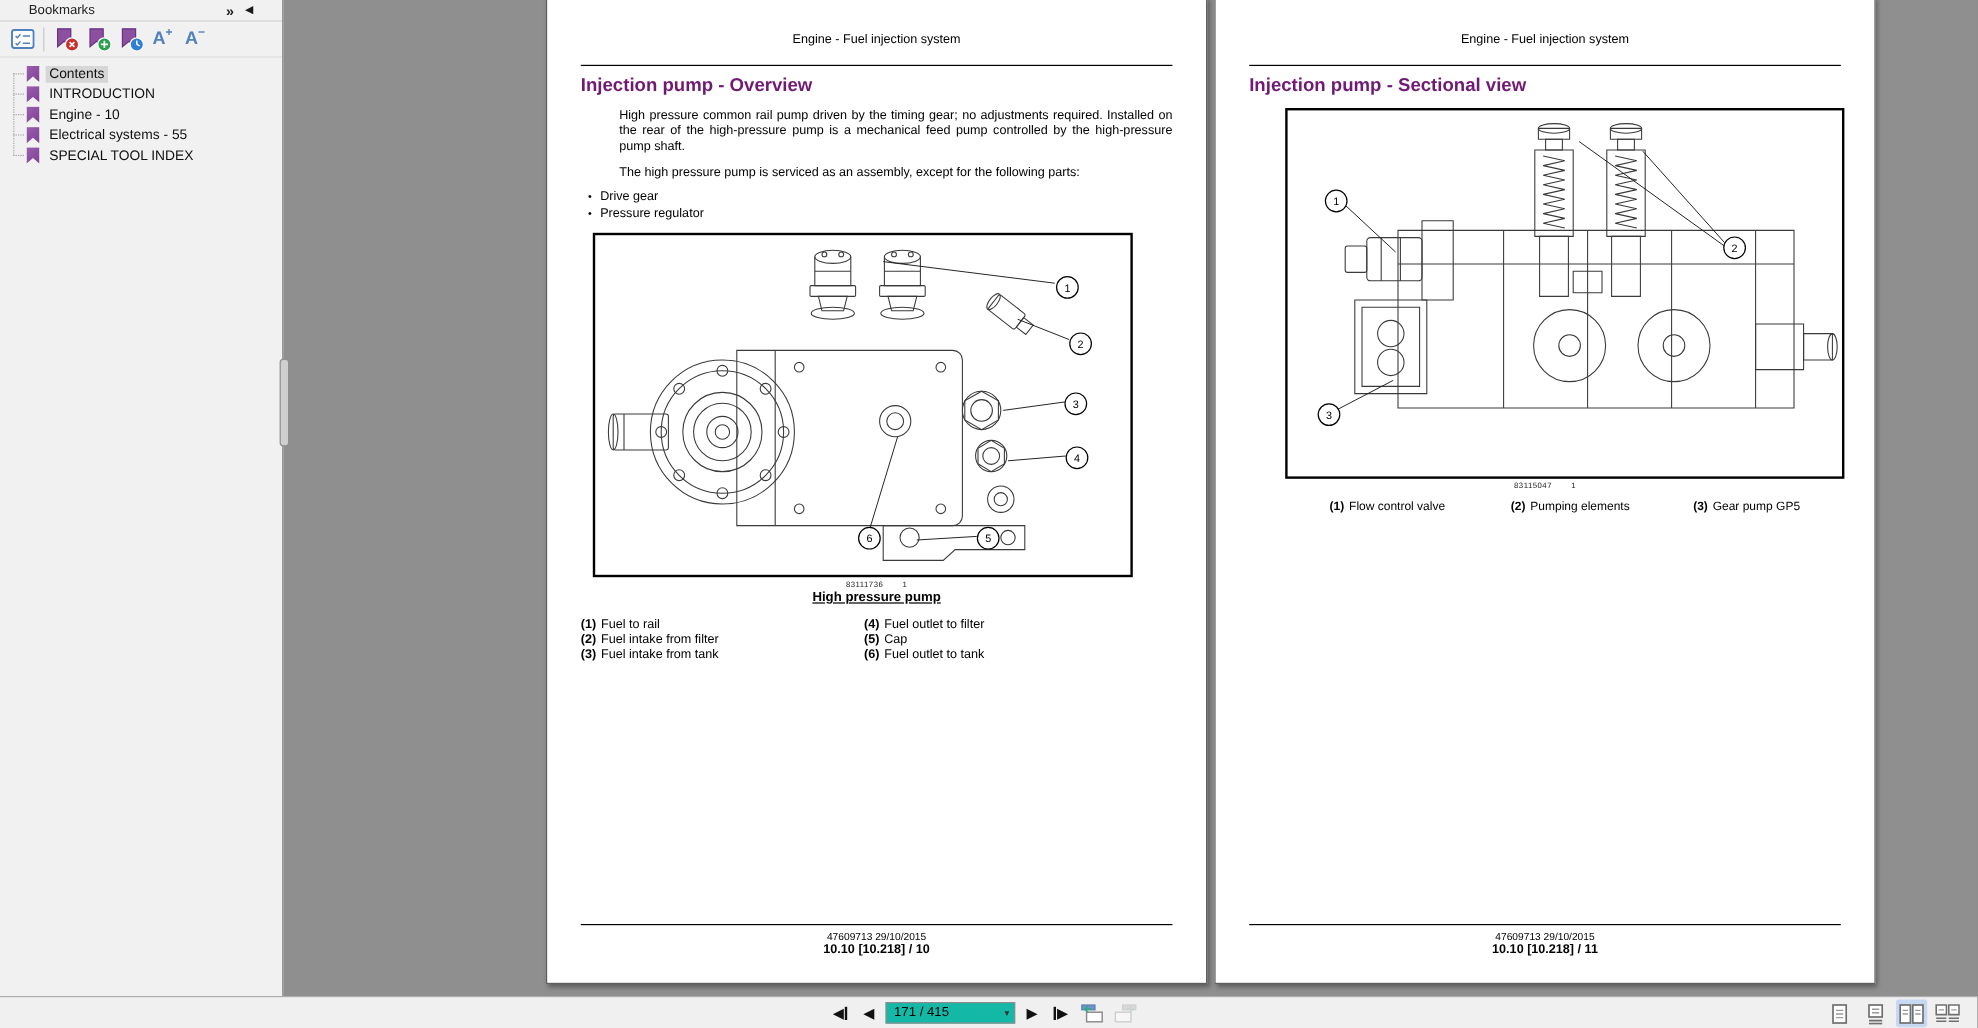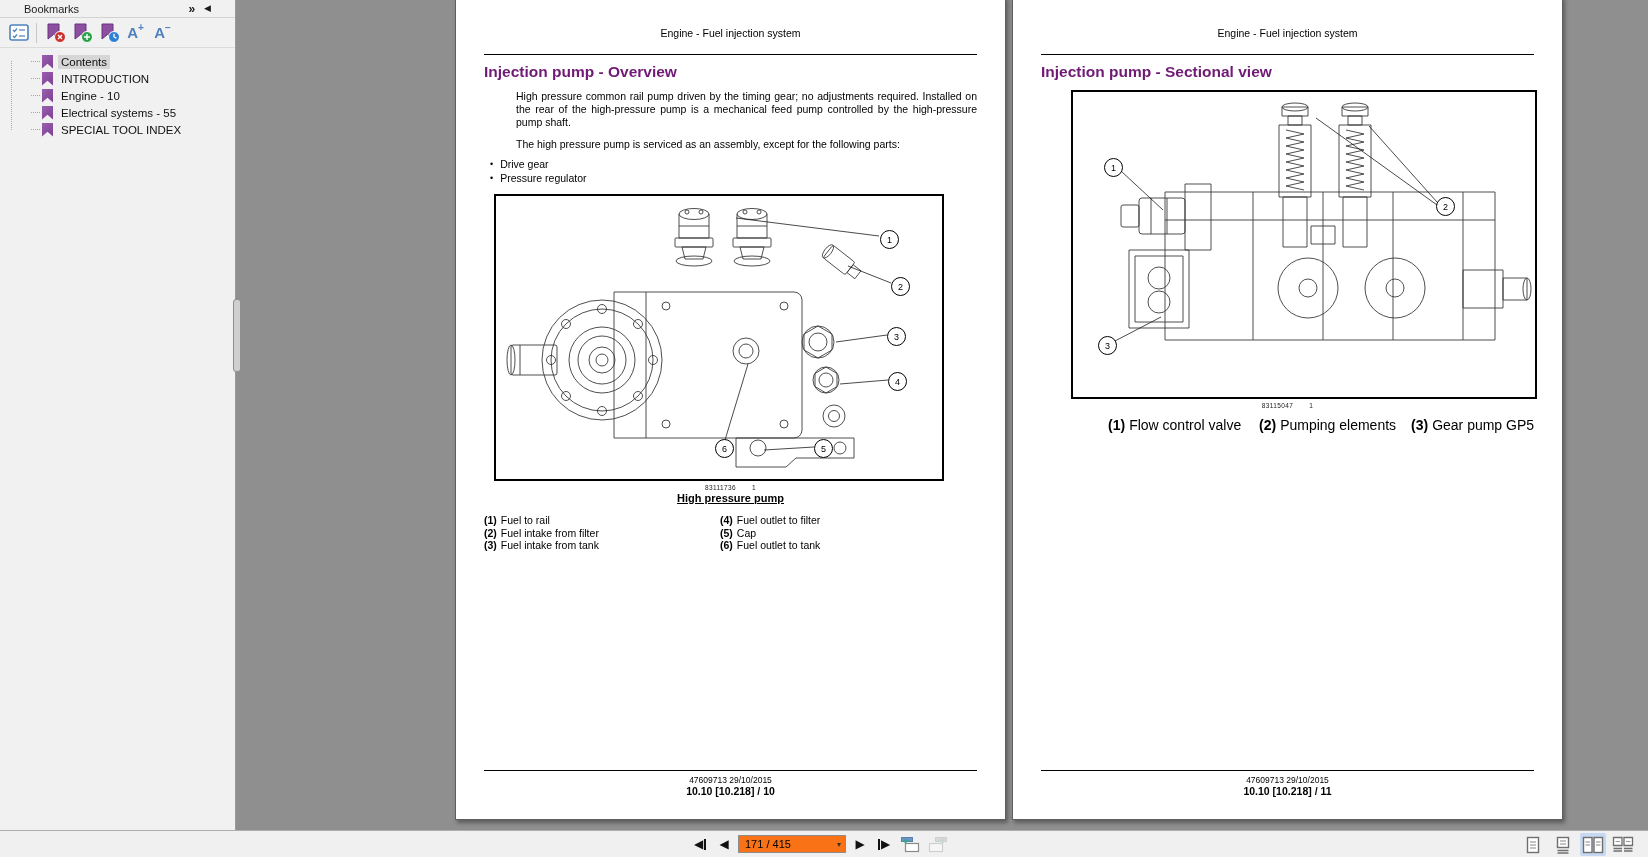--- a/index.html
+++ b/index.html
@@ -17,21 +17,21 @@
   .chev{font-size:12px;font-weight:bold;letter-spacing:-2px;line-height:1;}
   .tri{font-size:9px;line-height:1;}
   .sb-toolbar{display:flex;align-items:center;height:29px;padding:0 5px;
               border-bottom:1px solid #dcdcdc;}
   .sb-btn{width:27px;height:25px;display:flex;align-items:center;justify-content:center;border-radius:2px;}
   .vsep{width:1px;height:20px;background:#c9c9c9;margin:0 4px;}
   .a-ico{display:flex;align-items:flex-start;color:#4f81bd;font-weight:bold;}
   .a-base{font-size:15px;line-height:15px;}
   .a-sign{font-size:10px;line-height:10px;margin-left:0px;margin-top:-2px;}
 
-  .tree{position:relative;padding-top:5px;padding-left:20px;}
+  .tree{position:relative;padding-top:5px;}
   .tree-vline{position:absolute;left:11px;top:13px;height:69px;border-left:1px dotted #a5a5a5;}
   .tree-row{position:relative;height:17px;display:flex;align-items:center;cursor:default;}
   .tree-hdot{width:9px;border-top:1px dotted #a5a5a5;margin-left:11px;}
   .bm-glyph{width:11px;height:14px;margin:0 5px 0 2px;flex:0 0 auto;
             background:linear-gradient(135deg,#9a5fae 0%,#7d3f93 100%);
             clip-path:polygon(0 0,100% 0,100% 100%,50% 66%,0 100%);}
   .bm-label{font-size:11.5px;color:#101010;padding:1px 3px;white-space:nowrap;}
   .bm-label.selected{background:#d6d6d6;}
 
   .splitter{position:absolute;left:233px;top:299px;width:8px;height:73px;background:#cfcfcf;
@@ -54,39 +54,39 @@
   .fig{position:relative;border:2px solid #000;background:#fff;box-sizing:content-box;}
   .fig-l{width:446px;height:283px;margin:9px 0 0 10px;}
   .fig-r{width:462px;height:305px;margin:9px 0 0 30px;}
   .figcode{display:flex;justify-content:center;gap:16px;font-size:6.5px;color:#1a1a1a;
            margin-top:3px;letter-spacing:.4px;}
   .figcap{text-align:center;font-size:11px;font-weight:bold;margin-top:1px;color:#000;text-decoration:underline;}
   .legend2{display:grid;grid-template-rows:repeat(3,12.5px);grid-auto-flow:column;
            grid-template-columns:236px auto;margin-top:10px;font-size:10.5px;color:#000;}
   .litem{white-space:nowrap;}
   .lnum{font-weight:bold;margin-right:4px;}
-  .legend-abs{position:relative;height:16px;margin-top:8px;font-size:14px;color:#000;}
+  .legend-abs{position:relative;height:16px;margin-top:8px;font-size:10px;color:#000;}
   .legend-abs .litem{position:absolute;top:0;}
   .pfooter{position:absolute;left:0;right:0;bottom:22px;}
   .pfooter .rule{margin-bottom:4px;}
   .f1{text-align:center;font-size:8.5px;color:#000;}
   .f2{text-align:center;font-size:10.5px;font-weight:bold;color:#000;}
   .co{position:absolute;width:17px;height:17px;border:1px solid #000;border-radius:50%;
       background:#fff;font-size:9px;color:#000;display:flex;align-items:center;justify-content:center;}
   svg.draw{position:absolute;left:0;top:0;}
   .draw *{vector-effect:non-scaling-stroke;}
 
   
   .btoolbar{position:absolute;left:0;top:830px;width:1648px;height:27px;background:#f0f0f0;
             border-top:1px solid #aeaeae;box-sizing:border-box;}
   .navgroup{position:absolute;left:690px;top:0;height:26px;display:flex;align-items:center;gap:4px;}
   .navbtn{height:20px;min-width:20px;display:flex;align-items:center;justify-content:center;
           color:#111;font-size:12px;gap:1px;border-radius:2px;}
   .navbar-i{width:2px;height:11px;background:#111;}
-  .pagebox{width:108px;height:18px;background:#f97316;border:1px solid #8c8c8c;display:flex;
+  .pagebox{width:108px;height:18px;background:#14b8a6;border:1px solid #8c8c8c;display:flex;
            align-items:center;box-sizing:border-box;}
   .pagebox input{border:0;outline:0;width:82px;font-size:11px;padding:0 0 0 6px;
                  font-family:"Liberation Sans",sans-serif;color:#000;background:transparent;}
   .pb-caret{margin-left:auto;padding-right:4px;font-size:8px;color:#333;}
   .viewbtn{width:24px;height:21px;display:flex;align-items:center;justify-content:center;border-radius:2px;}
   .viewbtn.disabled{opacity:.45;}
   .layoutgroup{position:absolute;right:12px;top:2px;display:flex;gap:4px;align-items:center;}
   .lbtn{width:26px;height:23px;display:flex;align-items:center;justify-content:center;border-radius:2px;}
   .lbtn.selected{background:#c7d8f2;}
 </style>

